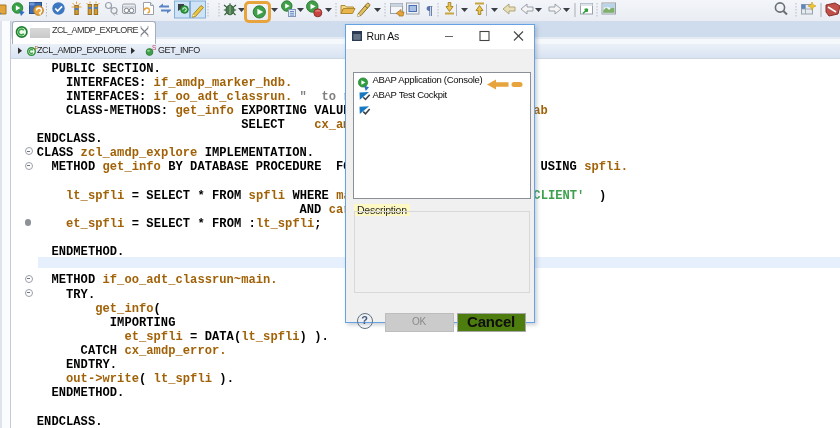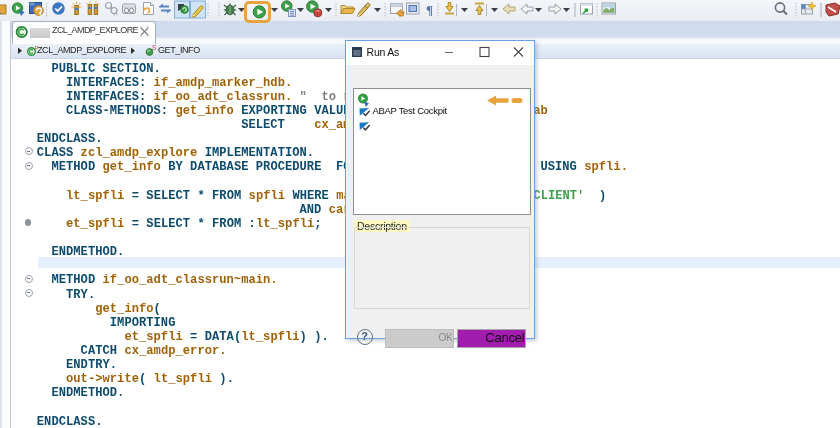--- a/index.html
+++ b/index.html
@@ -11,36 +11,36 @@
 #tab{position:absolute;left:12px;top:21px;width:144px;height:23px;background:#fff;border:1px solid #a4aebc;border-bottom:none;border-radius:3px 3px 0 0;z-index:4}
 #tab .cbox{position:absolute;left:17px;top:5.6px;width:20.4px;height:10.4px;background:linear-gradient(#d8d8d8,#c9c9c9)}
 #tab .ttext{position:absolute;left:39px;top:2.5px;font-size:9px;letter-spacing:-0.6px;color:#333}
 #tab svg{position:absolute}
 #crumbs{position:absolute;left:11px;top:44px;width:829px;height:14.5px;background:linear-gradient(#eaf0f8,#d8e3f2);border-bottom:1px solid #cdd7e4;font-size:9px;letter-spacing:-0.4px;color:#1c1c1c;z-index:3}
 #crumbs .t1{position:absolute;left:26px;top:0.8px}
 #crumbs .t2{position:absolute;left:147px;top:0.8px}
 #editor{position:absolute;left:11px;top:58.5px;width:829px;height:369.5px;background:#fff}
 #hl{position:absolute;left:38px;top:257px;width:802px;height:10.5px;background:#e6effc}
 pre#code{position:absolute;left:36.8px;top:61.5px;font-family:"Liberation Mono",monospace;font-size:12.1px;line-height:14.12px;letter-spacing:0.04px;color:#2e2e2e;font-weight:bold}
-.k{color:#0c4a6e}.i{color:#a16207}.c{color:#7f7f7f}.s{color:#3da04c}
+.k{color:#000000}.i{color:#a16207}.c{color:#7f7f7f}.s{color:#3da04c}
 .fold{position:absolute;width:8px;height:8px;border:1px solid #9aa0a8;border-radius:50%;background:#fff;left:24.5px}
 .fold i{position:absolute;left:1.5px;top:2.6px;width:3px;height:1px;background:#6f767e;display:block}
 #bpdot{position:absolute;left:24.5px;top:219px;width:6.5px;height:6.5px;border-radius:50%;background:#8d9298}
 #runbox{position:absolute;left:243.5px;top:0.5px;width:27px;height:22.5px;border:3.2px solid #e7a33c;border-radius:5px;z-index:8}
-#dlg{position:absolute;left:344.5px;top:40px;width:190.5px;height:299px;background:#f0f0f0;border:1px solid #64a2e3;box-shadow:2px 2px 4px rgba(120,130,145,.4);font-size:9.5px;letter-spacing:-0.3px;color:#111;z-index:10}
+#dlg{position:absolute;left:344.5px;top:24px;width:190.5px;height:299px;background:#f0f0f0;border:1px solid #64a2e3;box-shadow:2px 2px 4px rgba(120,130,145,.4);font-size:9.5px;letter-spacing:-0.3px;color:#111;z-index:10}
 #dlg .title{position:absolute;left:0;top:0;width:100%;height:24px;background:#fff}
 #dlg .ttxt{position:absolute;left:21px;top:4.5px;font-size:10.5px;letter-spacing:-0.2px;color:#111}
 #dlg .sel{position:absolute;left:6.5px;top:30px;white-space:nowrap}
 #list{position:absolute;left:7px;top:47px;width:178.5px;height:126.5px;background:#fff;border:1px solid #8a8f98}
 .li{position:absolute;left:5px;height:14px;white-space:nowrap;color:#0c0c0c}
 #desc{position:absolute;left:8px;top:185.5px;width:176px;height:82px;border:1px solid #d8d8d8}
 #desclbl{position:absolute;left:8.5px;top:178.5px;background:#fef9c3;padding:0 3px;font-size:10.5px;letter-spacing:-0.25px;color:#2b2b2b}
-.btn{position:absolute;top:288px;height:18.5px;font-size:10px;letter-spacing:-0.2px;text-align:right;line-height:16.5px}
+.btn{position:absolute;top:288px;height:18.5px;font-size:10px;letter-spacing:-0.2px;text-align:center;line-height:16.5px}
 #okbtn{left:39px;width:69px;background:#cbcbcb;border:1px solid #bdbdbd;color:#8a8a8a}
-#cancelbtn{left:111px;width:69px;background:#a21caf;border:1px solid #a6a6a6;color:#0f0f0f;font-weight:normal;font-size:13px}
+#cancelbtn{left:111px;width:69px;background:#4d7c0f;border:1px solid #a6a6a6;color:#0f0f0f;font-weight:bold;font-size:15px}
 #helpc{position:absolute;left:11px;top:288px;width:16px;height:16px;border:1.4px solid #5f7488;border-radius:50%;color:#3d5a80;font-size:11px;font-weight:bold;text-align:center;line-height:13.5px}
 </style></head>
 <body>
 <div id="editor"></div>
 <div id="hl"></div>
 <pre id="code">  <span class="k">PUBLIC SECTION.</span>
     <span class="k">INTERFACES:</span> <span class="i">if_amdp_marker_hdb.</span>
     <span class="k">INTERFACES:</span> <span class="i">if_oo_adt_classrun.</span> <span class="c">"  to run it</span>
     <span class="k">CLASS-METHODS:</span> <span class="i">get_info</span> <span class="k">EXPORTING VALUE(</span><span class="i">et_spfli</span><span class="k">)</span> <span class="k">TYPE</span> <span class="i">t_spfli_tab</span>
                             <span class="k">SELECT</span>    <span class="i">cx_amdp_error.</span>
@@ -323,20 +323,21 @@
   <div id="list">
     <svg width="176" height="124" viewBox="0 0 176 124" style="position:absolute;left:0;top:0">
       <circle cx="9" cy="9.5" r="4.6" fill="#2f9e3f" stroke="#1f7a2c" stroke-width="0.7"></circle>
       <path d="M7.4,7.2 L11.4,9.5 L7.4,11.8 z" fill="#fff"></path>
       <path d="M10,12.5 l5,1.8 -3.2,3.6 -0.9,-2.7 z" fill="#2f6fbd"></path>
       <path d="M5.5,19.5 L15,19 L5.8,26.8 z" fill="#1878c0"></path>
       <path d="M9.3,24.3 l2.2,2.2 4.2,-4.8" stroke="#3a3f46" stroke-width="1.5" fill="none"></path>
       <path d="M5.5,33.8 L15,33.3 L5.8,41.1 z" fill="#1878c0"></path>
       <path d="M9.3,38.6 l2.2,2.2 4.2,-4.8" stroke="#3a3f46" stroke-width="1.5" fill="none"></path>
     </svg>
+    <div class="li" style="top:1px;padding-left:14px">ABAP Application (Console)</div>
     <div class="li" style="top:15.5px;padding-left:14px">ABAP Test Cockpit</div>
   </div>
   <div id="desclbl">Description</div>
   <div id="desc"></div>
   <div id="helpc">?</div>
   <div id="okbtn" class="btn">OK</div>
   <div id="cancelbtn" class="btn">Cancel</div>
 </div>
 
 </body></html>

